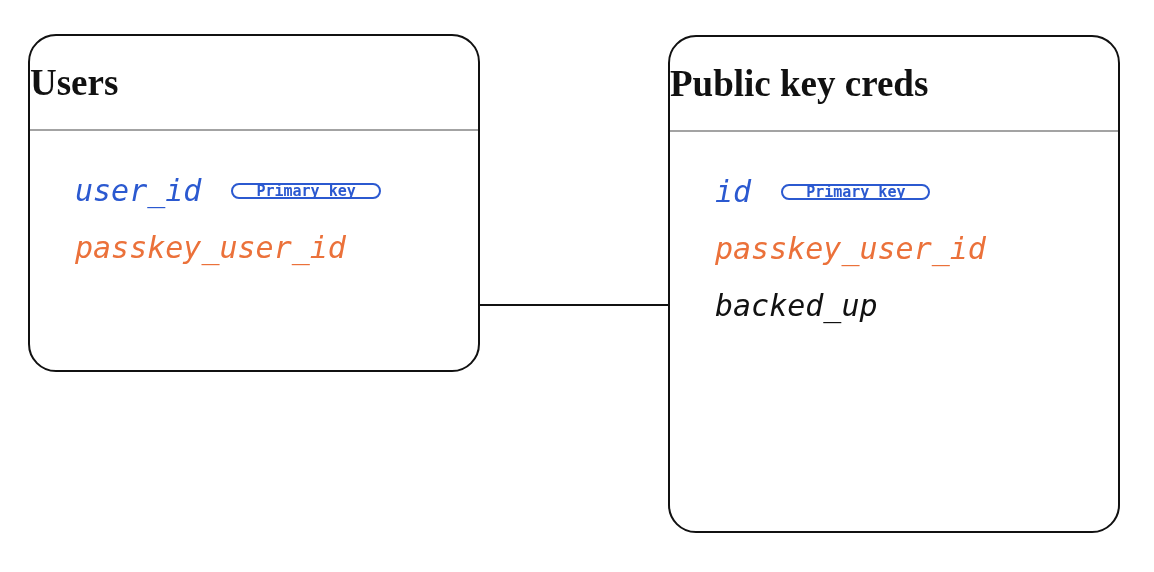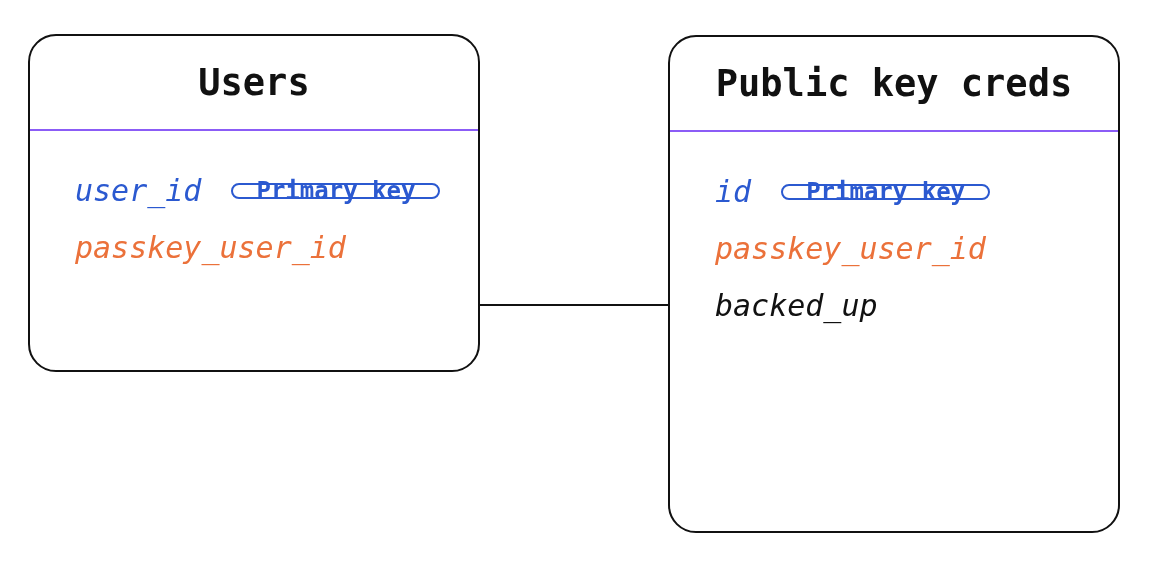--- a/index.html
+++ b/index.html
@@ -29,24 +29,25 @@
     height: 338px;
   }
   .table-creds {
     left: 668px;
     top: 35px;
     width: 452px;
     height: 498px;
   }
   .table-header {
     height: 93px;
-    border-bottom: 2px solid #8b5cf6;
+    border-bottom: 2px solid #a3a3a3;
     display: flex;
     align-items: center;
-    justify-content: center;
+    justify-content: flex-start;
+    font-family: Liberation Serif, serif;
   }
   .table-title {
     font-size: 37px;
     font-weight: bold;
     color: #111111;
     letter-spacing: 0px;
     white-space: nowrap;
   }
   .table-body {
     padding: 31px 0 0 45px;
@@ -68,21 +69,21 @@
     display: inline-flex;
     align-items: center;
     justify-content: center;
     box-sizing: border-box;
     height: 16px;
     margin-left: 30px;
     padding: 0 23px;
     border: 2px solid #2b59d0;
     border-radius: 17px;
     color: #2b59d0;
-    font-size: 24px;
+    font-size: 15px;
     font-weight: bold;
     white-space: nowrap;
     text-align: center;
   }
   .connector-line {
     position: absolute;
     left: 480px;
     top: 304px;
     width: 188px;
     height: 2px;

